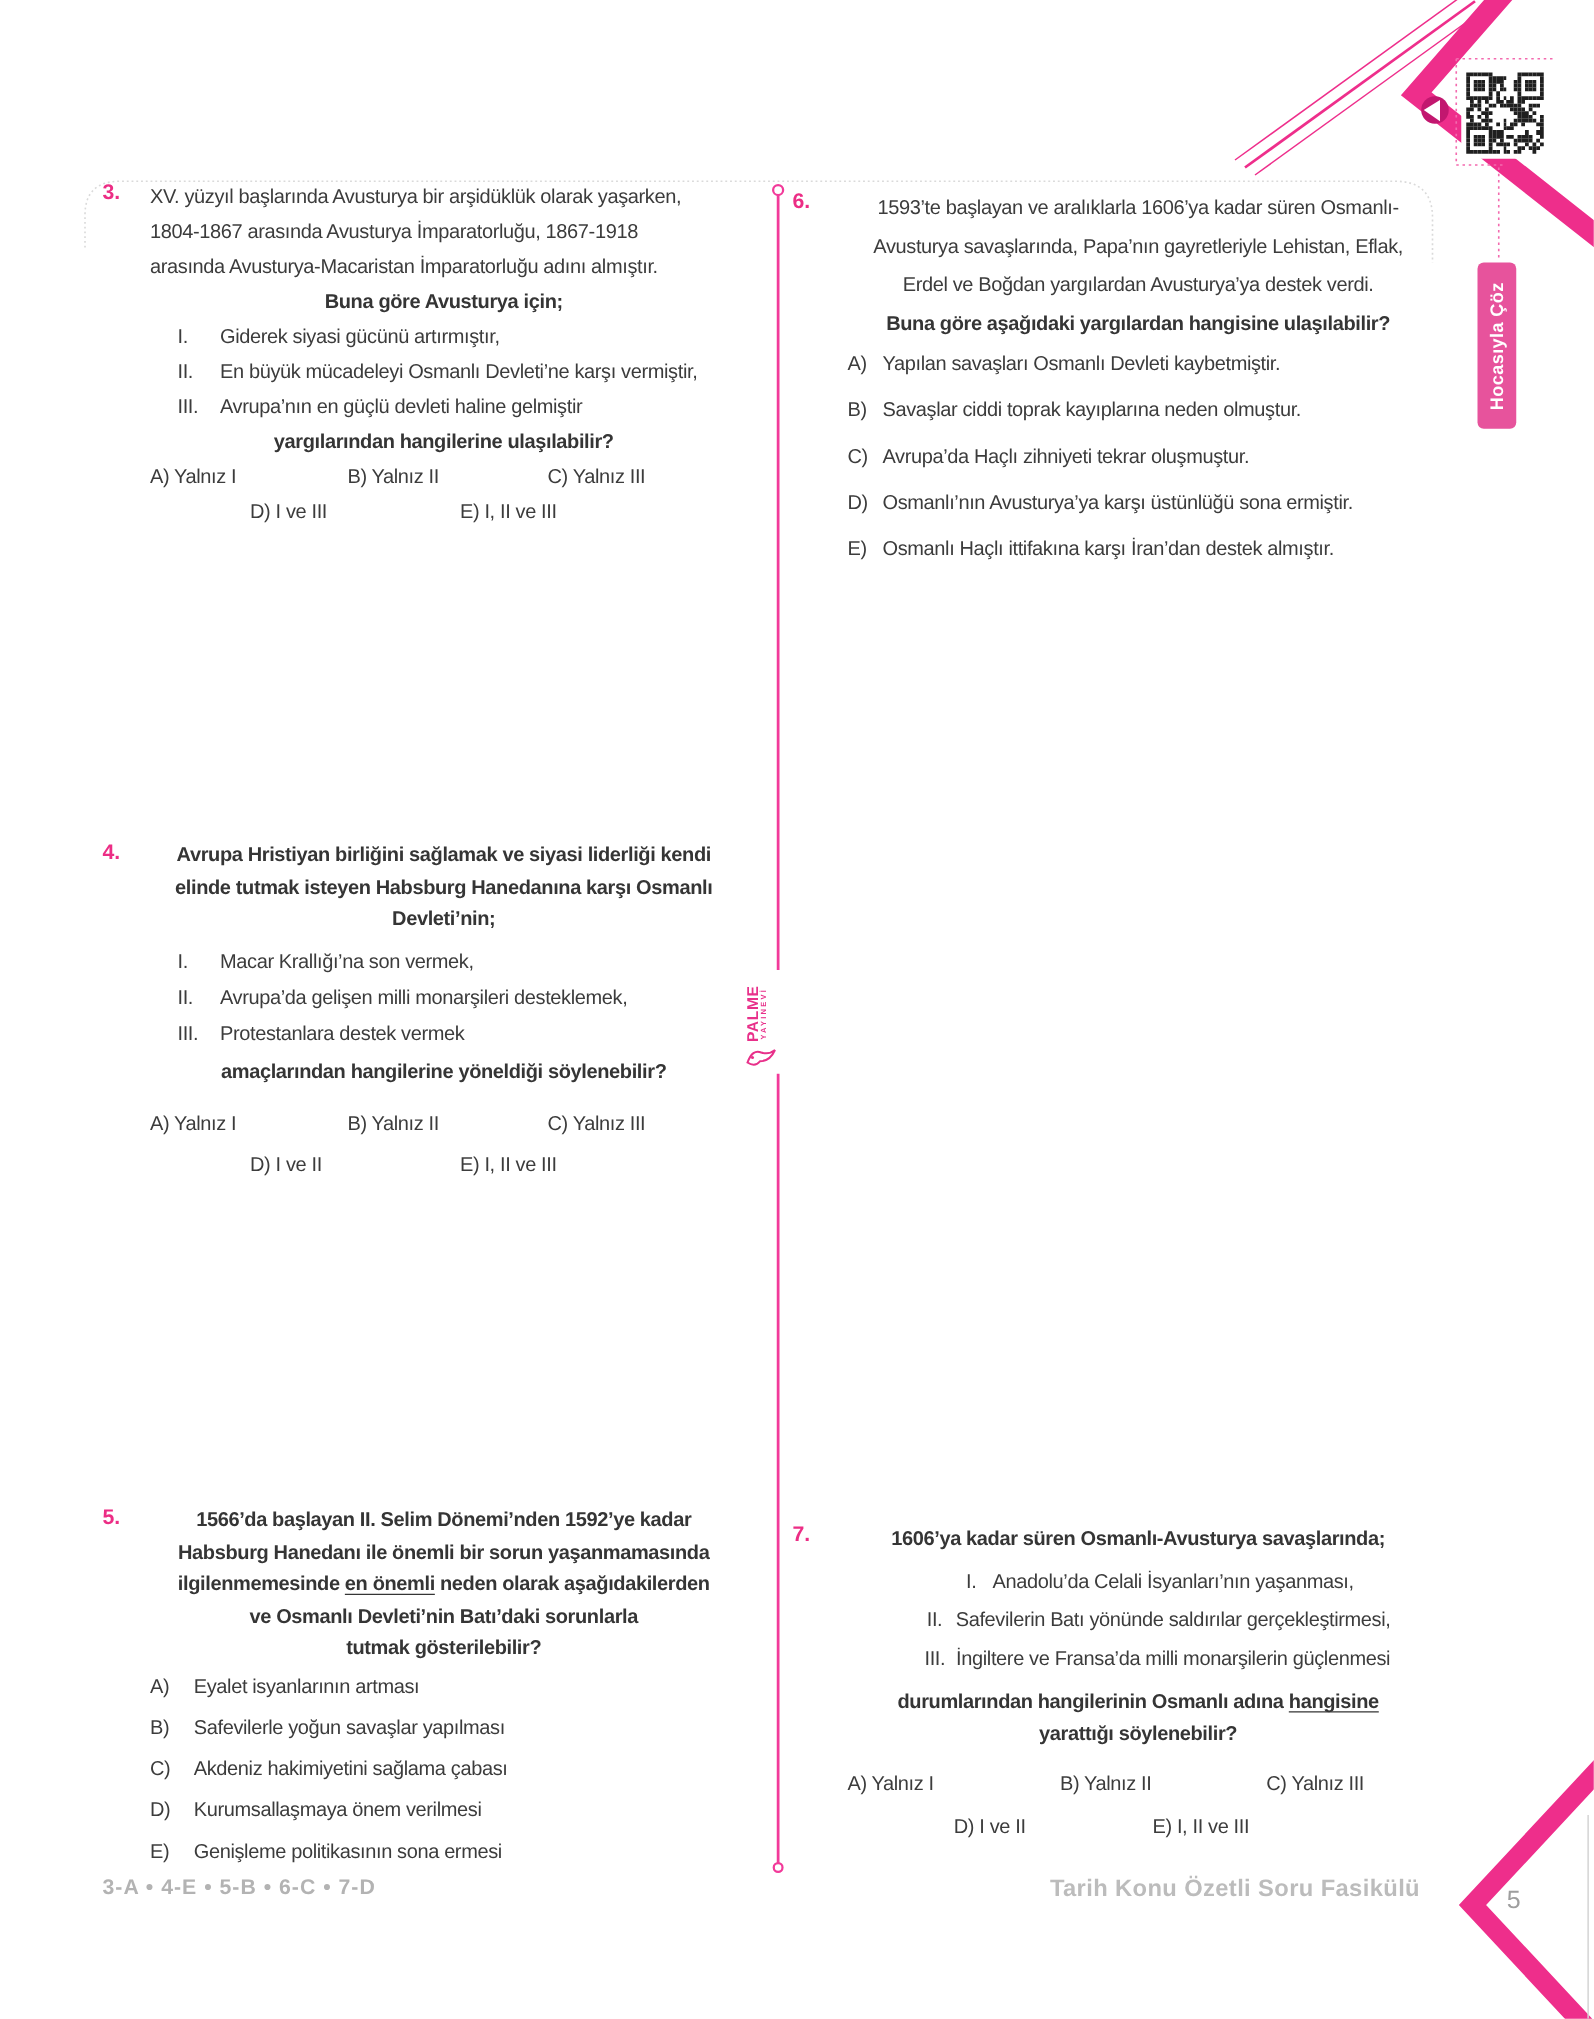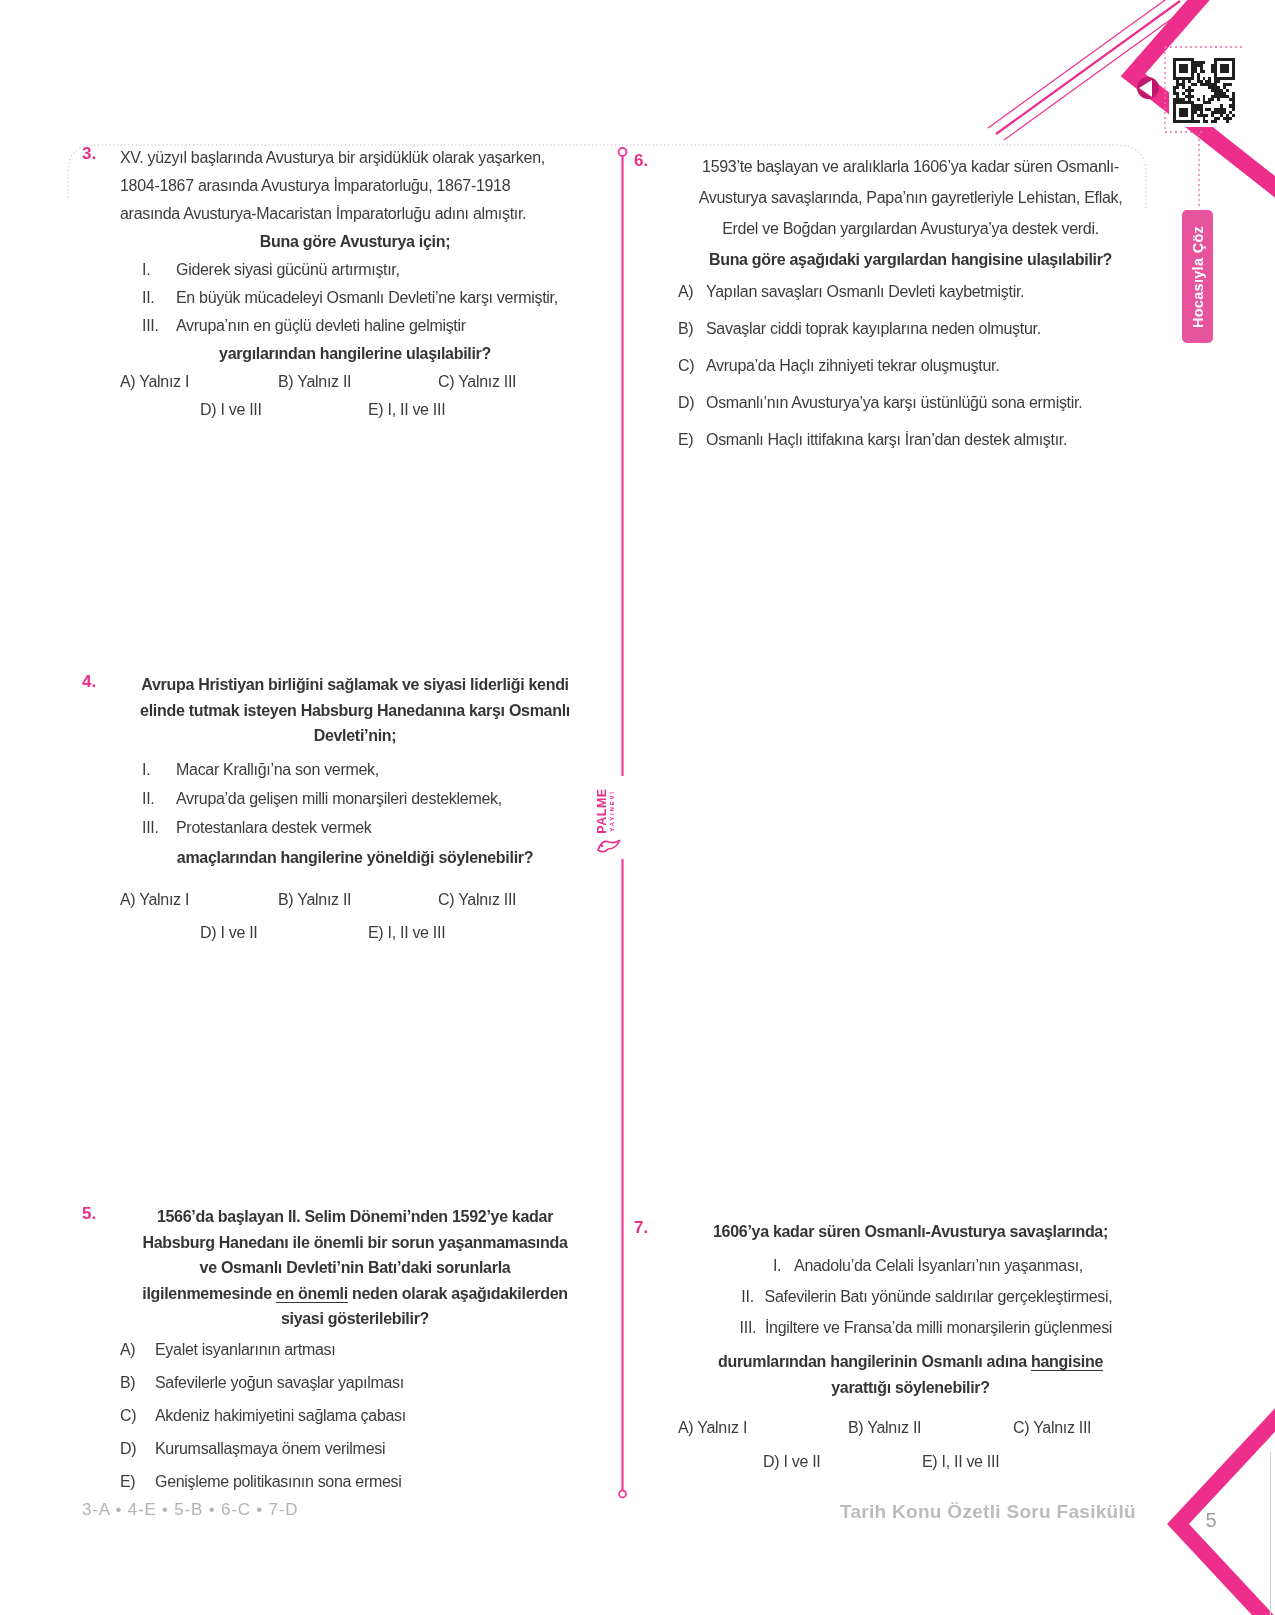--- a/index.html
+++ b/index.html
@@ -52,21 +52,21 @@
 
   
   .qr{
     position:absolute;left:1169px;top:54px;width:62px;height:65px;background:#ffffff;
     padding:4px;display:grid;grid-template-columns:repeat(21,1fr);grid-template-rows:repeat(21,1fr);
   }
   .qr i{display:block;}
   .qr i.f{background:#1f1f1f;}
 
   
-  .answers{position:absolute;left:82px;top:1500px;font-size:17px;font-weight:normal;color:#b3b3b3;letter-spacing:0.8px;}
+  .answers{position:absolute;left:82px;top:1500px;font-size:17px;font-weight:bold;color:#b3b3b3;letter-spacing:0.8px;}
   .booklet{position:absolute;left:736px;top:1501px;width:400px;text-align:right;font-size:19px;font-weight:600;color:#bcbcbc;letter-spacing:0.3px;}
   .pagenum{position:absolute;left:1196px;top:1509px;width:30px;text-align:center;font-size:20px;color:#9e9e9e;}
 </style>
 </head>
 <body>
 
 <svg class="deco" viewBox="0 0 1275 1615">
 
   <path d="M68,198 L68,172 Q68,145 96,145 L1116,145 Q1146,145 1146,174 L1146,210" fill="none" stroke="#dadada" stroke-width="1.3" stroke-dasharray="1.5,2.3"></path>
 
@@ -605,25 +605,25 @@
       <span class="d2">E) I, II ve III</span>
     </div>
   </div>
 </section>
 
 <section class="q ol gap5" style="left:82px;top:1204px;">
   <span class="qnum">5.</span>
   <div class="qb-l">
     <div class="r26 b">1566’da başlayan II. Selim Dönemi’nden 1592’ye kadar</div>
     <div class="r26 b">Habsburg Hanedanı ile önemli bir sorun yaşanmamasında</div>
-    <div class="r26 b">ve Osmanlı Devleti’nin Batı’daki sorunlarla</div>
     <div class="r26 b">
       <span>ilgilenmemesinde </span><span class="u">en önemli</span><span> neden olarak aşağıdakilerden</span>
     </div>
-    <div class="r26 b">siyasi gösterilebilir?</div>
+    <div class="r26 b">ve Osmanlı Devleti’nin Batı’daki sorunlarla</div>
+    <div class="r26 b">tutmak gösterilebilir?</div>
     <div class="mt4">
       <div class="optline optline-l">
           <span class="olet">A)</span>
           <span>Eyalet isyanlarının artması</span>
         </div>
       <div class="optline optline-l">
           <span class="olet">B)</span>
           <span>Safevilerle yoğun savaşlar yapılması</span>
         </div>
       <div class="optline optline-l">

